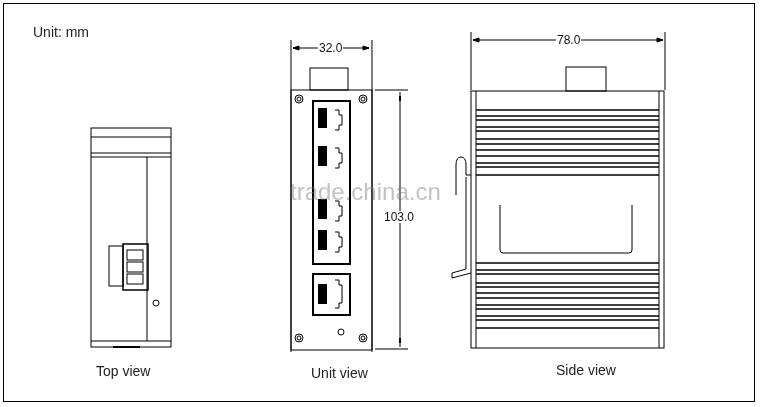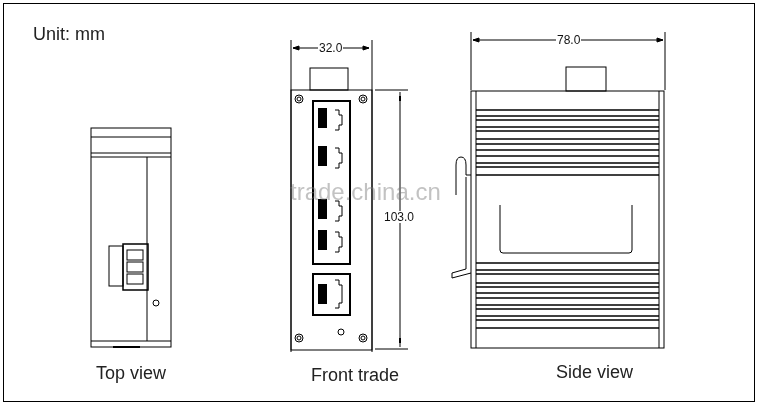--- a/index.html
+++ b/index.html
@@ -1,19 +1,19 @@
 <!DOCTYPE html>
 <html><head>
 <meta charset="utf-8">
 <style>
   html,body{margin:0;padding:0;background:#fff;}
   body{width:761px;height:407px;position:relative;overflow:hidden;font-family:"Liberation Sans",sans-serif;}
   #frame{position:absolute;left:3px;top:3px;width:752px;height:399px;border:1px solid #000;box-sizing:border-box;}
   svg{position:absolute;left:0;top:0;}
-  .lbl{position:absolute;font-size:18px;color:#222;white-space:nowrap;}
+  .lbl{position:absolute;font-size:14px;color:#222;white-space:nowrap;}
   .dim{position:absolute;font-size:12px;color:#111;background:#fff;padding:0 1px;line-height:12px;}
   .wm{position:absolute;left:290px;top:178px;font-size:24px;color:rgba(120,120,120,0.45);letter-spacing:0px;}
 </style>
 </head>
 <body>
 
 <div id="frame"></div>
 
 <svg width="761" height="407" viewBox="0 0 761 407" fill="none" stroke="#000" stroke-width="1">
 
@@ -119,14 +119,14 @@
 </svg>
 
 <div class="wm">trade.china.cn</div>
 
 <div class="lbl" style="left:33px;top:24px;">Unit: mm</div>
 <div class="dim" style="left:318px;top:42px;">32.0</div>
 <div class="dim" style="left:383px;top:211px;">103.0</div>
 <div class="dim" style="left:556px;top:34px;">78.0</div>
 
 <div class="lbl" style="left:96px;top:363px;">Top view</div>
-<div class="lbl" style="left:311px;top:365px;">Front trade</div>
+<div class="lbl" style="left:311px;top:365px;">Unit view</div>
 <div class="lbl" style="left:529px;top:362px;margin-left:27px;">Side view</div>
 
 </body></html>

